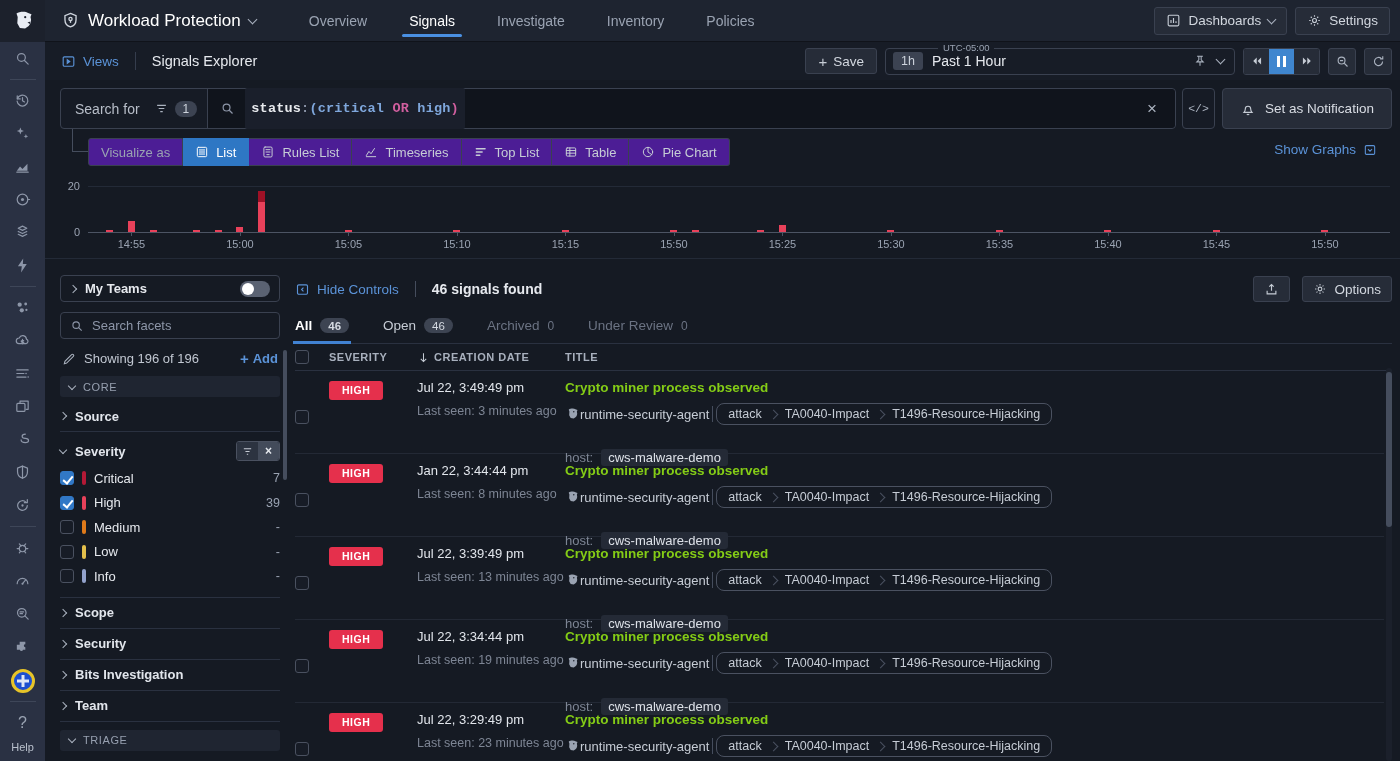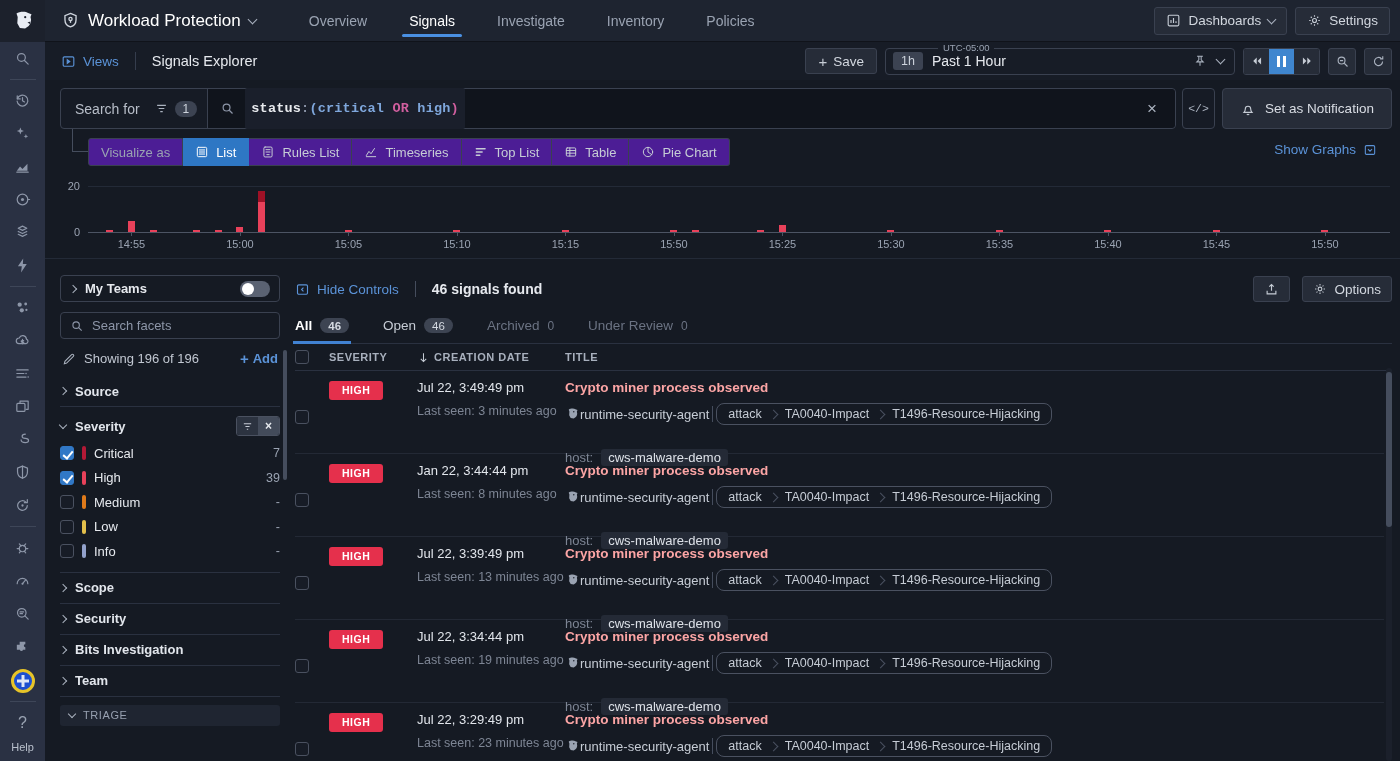--- a/index.html
+++ b/index.html
@@ -130,21 +130,21 @@
   #thead{display:flex;align-items:center;height:27px;border-bottom:1px solid var(--border-sub);font-size:11px;font-weight:bold;letter-spacing:.5px;color:#a8b0bd;}
   .col-cb{width:34px;flex:none;display:flex;align-items:center;}
   .col-sev{width:88px;flex:none;}
   .col-date{width:148px;flex:none;display:flex;align-items:center;gap:4px;}
   .col-title{flex:1;}
   #rows{position:absolute;left:0;right:8px;top:95px;bottom:0;overflow:hidden;}
   .sig-row{display:flex;height:83px;border-bottom:1px solid #232935;padding-top:9px;}
   .sev-pill{display:inline-block;border-radius:3px;color:#fff;font-size:10.5px;font-weight:bold;letter-spacing:.5px;padding:3.5px 13px;}
   .d1{font-size:13px;color:#e2e6ec;}
   .d2{font-size:12.5px;color:#7d8594;margin-top:9px;}
-  .t1{font-size:13.5px;font-weight:bold;color:#fca5a5;}
+  .t1{font-size:13.5px;font-weight:bold;color:#84cc16;}
   .srcline{display:flex;align-items:center;margin-top:8px;font-size:13px;color:#c6ccd5;}
   .srcline .sep{width:1px;height:16px;background:#454d5d;margin:0 3px;}
   .tag-group{display:flex;align-items:center;border:1px solid #4a5160;border-radius:8px;height:22px;overflow:hidden;}
   .tag-seg{padding:0 11px;font-size:12.5px;color:#c6ccd5;display:flex;align-items:center;height:100%;}
   .tag-chev{width:7px;height:7px;border-top:1px solid #4a5160;border-right:1px solid #4a5160;transform:rotate(45deg);margin:0 -3px;flex:none;}
   .hostline{margin-top:24px;font-size:13px;display:flex;gap:8px;align-items:center;}
   .hostline .hl{color:#7d8594;}
   .hostline .hv{color:#dde1e8;background:#242a36;border-radius:3px;padding:1px 7px;}
   #tbl-scroll{position:absolute;right:0;top:92px;width:6px;bottom:0;background:#1b202b;border-radius:3px;}
   #tbl-scroll i{position:absolute;left:0;right:0;top:4px;height:155px;background:#454d5d;border-radius:3px;display:block;}
@@ -569,20 +569,24 @@
           <svg width="14" height="14" viewBox="0 0 24 24" fill="none" stroke="#aab2bf" stroke-width="1.8">
             <path d="M4 20l1-4L16.5 4.5a2 2 0 0 1 3 3L8 19z"></path>
           </svg>
         </span>
       <span>Showing 196 of 196</span>
       <span id="add-link">
           <span style="font-size:15px;">+</span>
           <span>Add</span>
         </span>
     </div>
+    <div class="section-hd" style="margin-bottom:4px;">
+      <span class="chev-d"></span>
+      <span>CORE</span>
+    </div>
     <div id="facets-before">
         <div class="facet-block">
           <div class="facet-row">
             <span class="chev-r"></span>
             <span>Source</span>
           </div>
         </div>
       </div>
     <div class="facet-block" style="padding-bottom:8px;">
       <div id="severity-hd">

